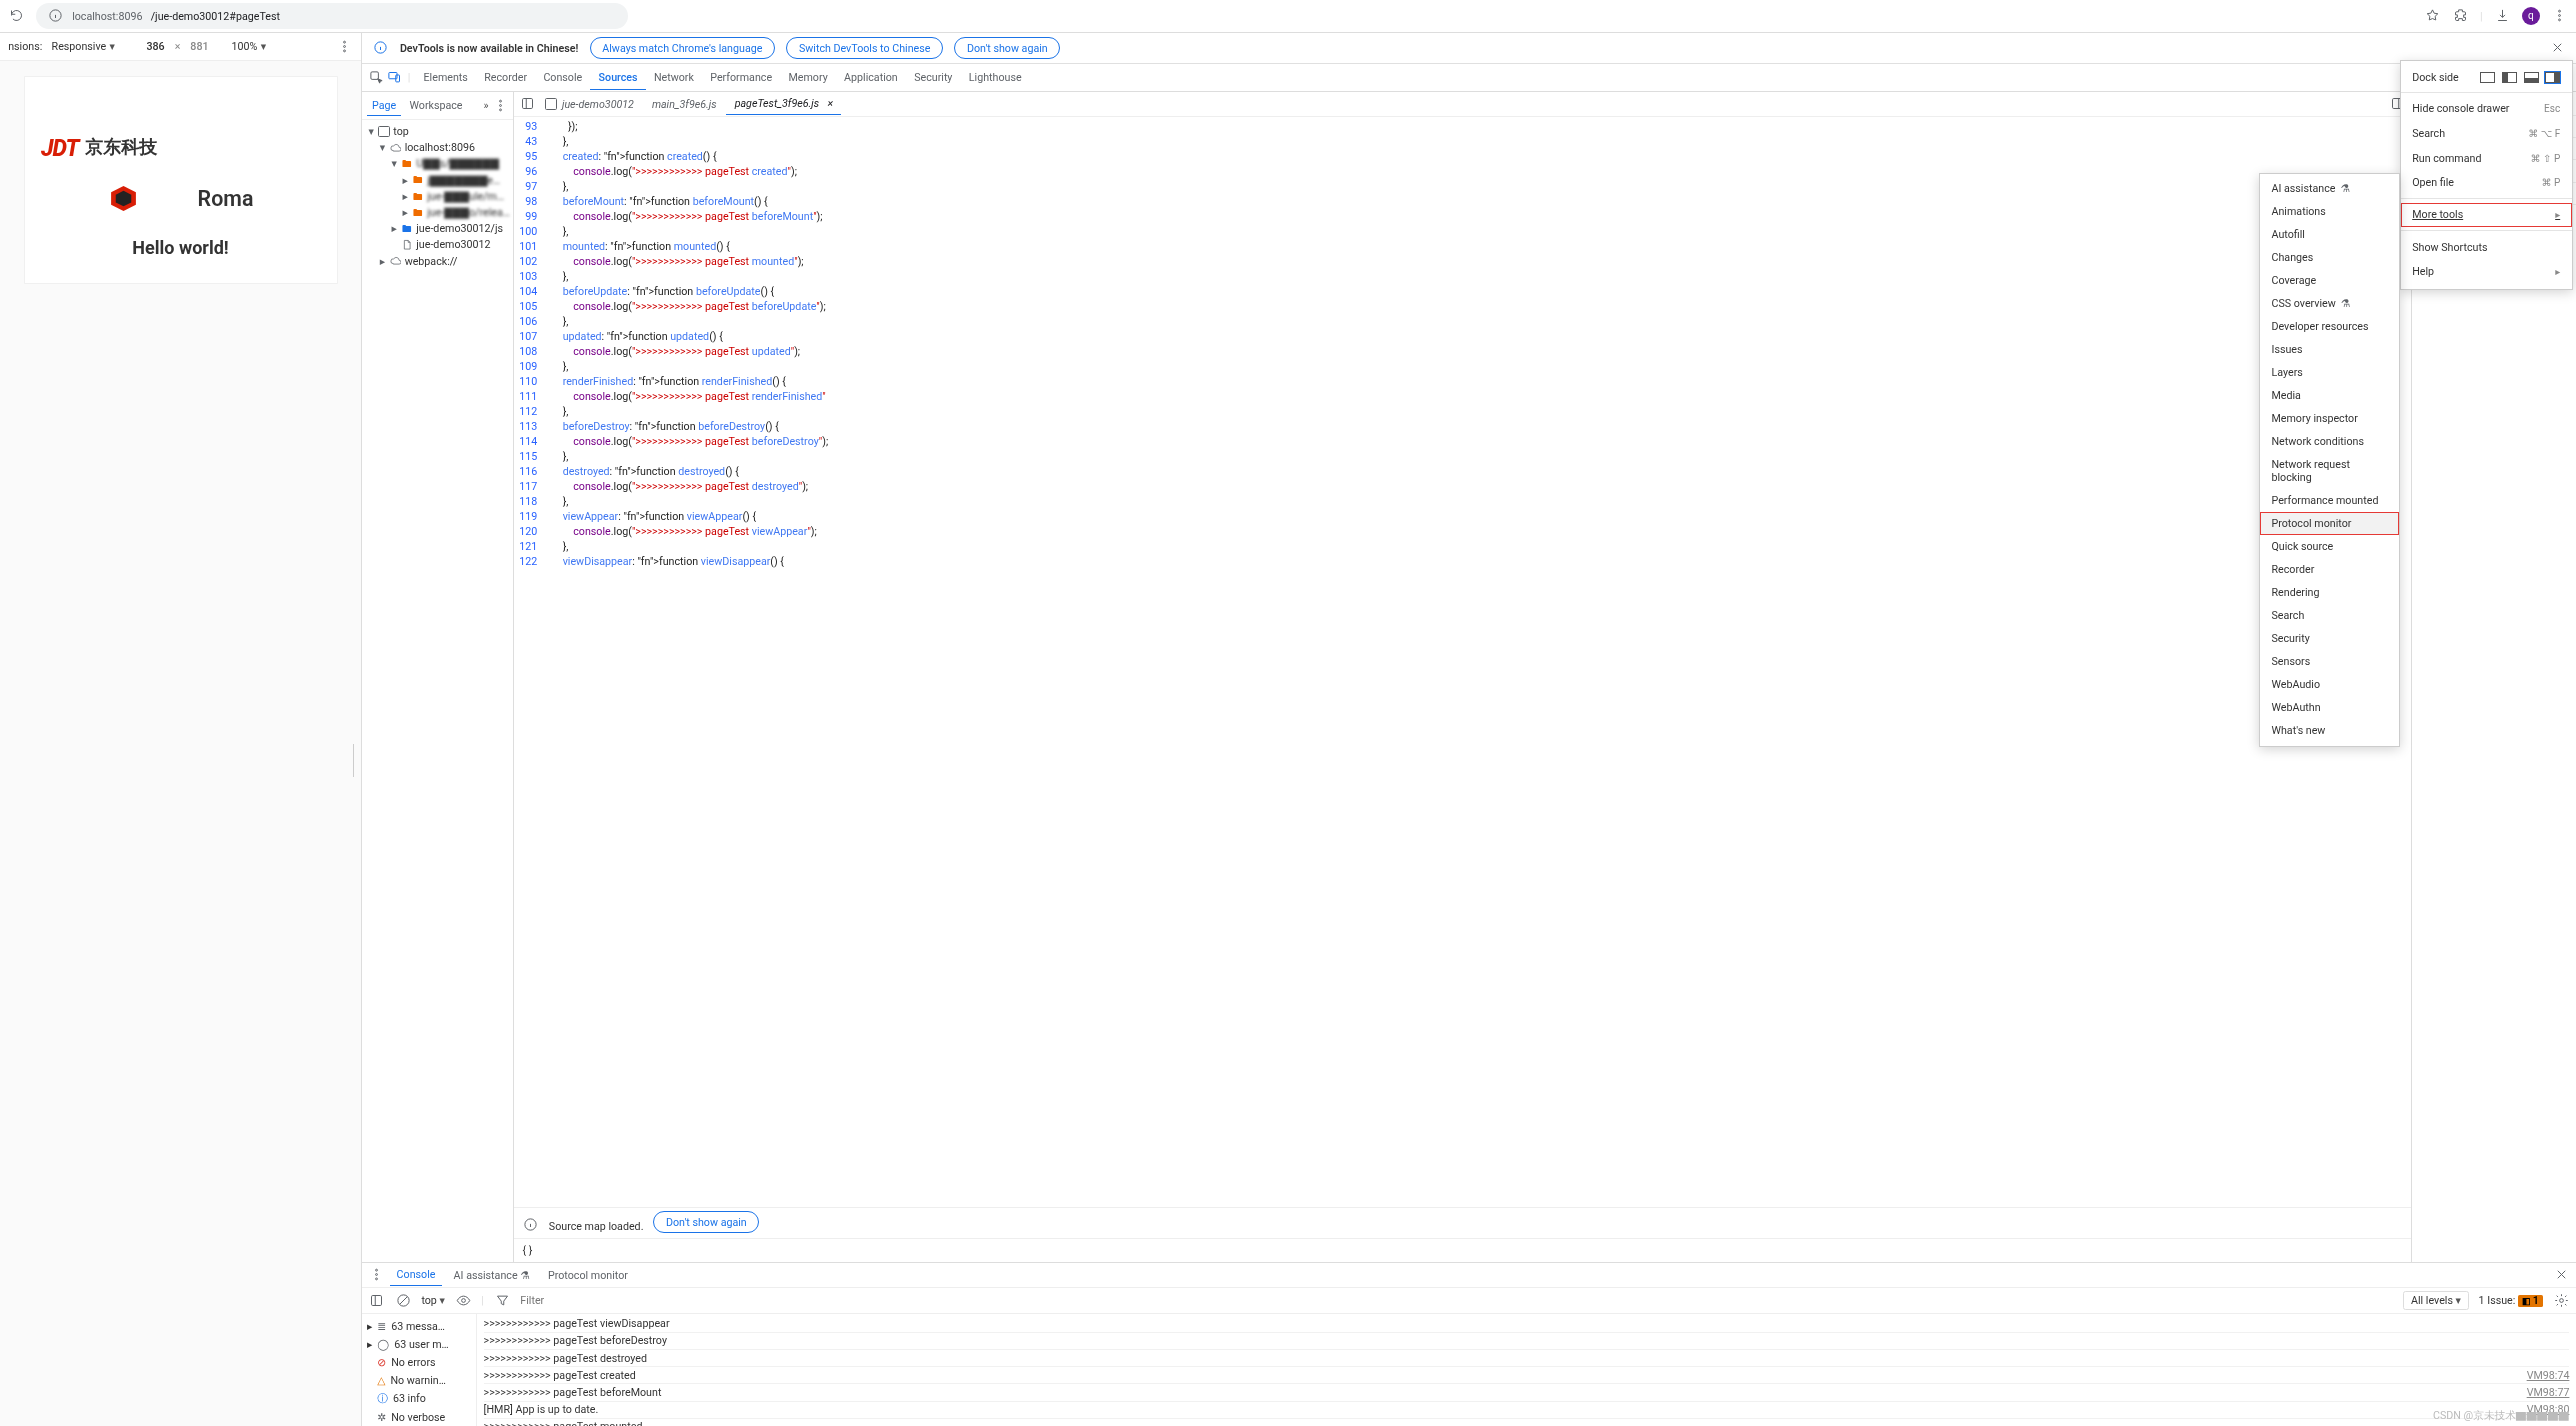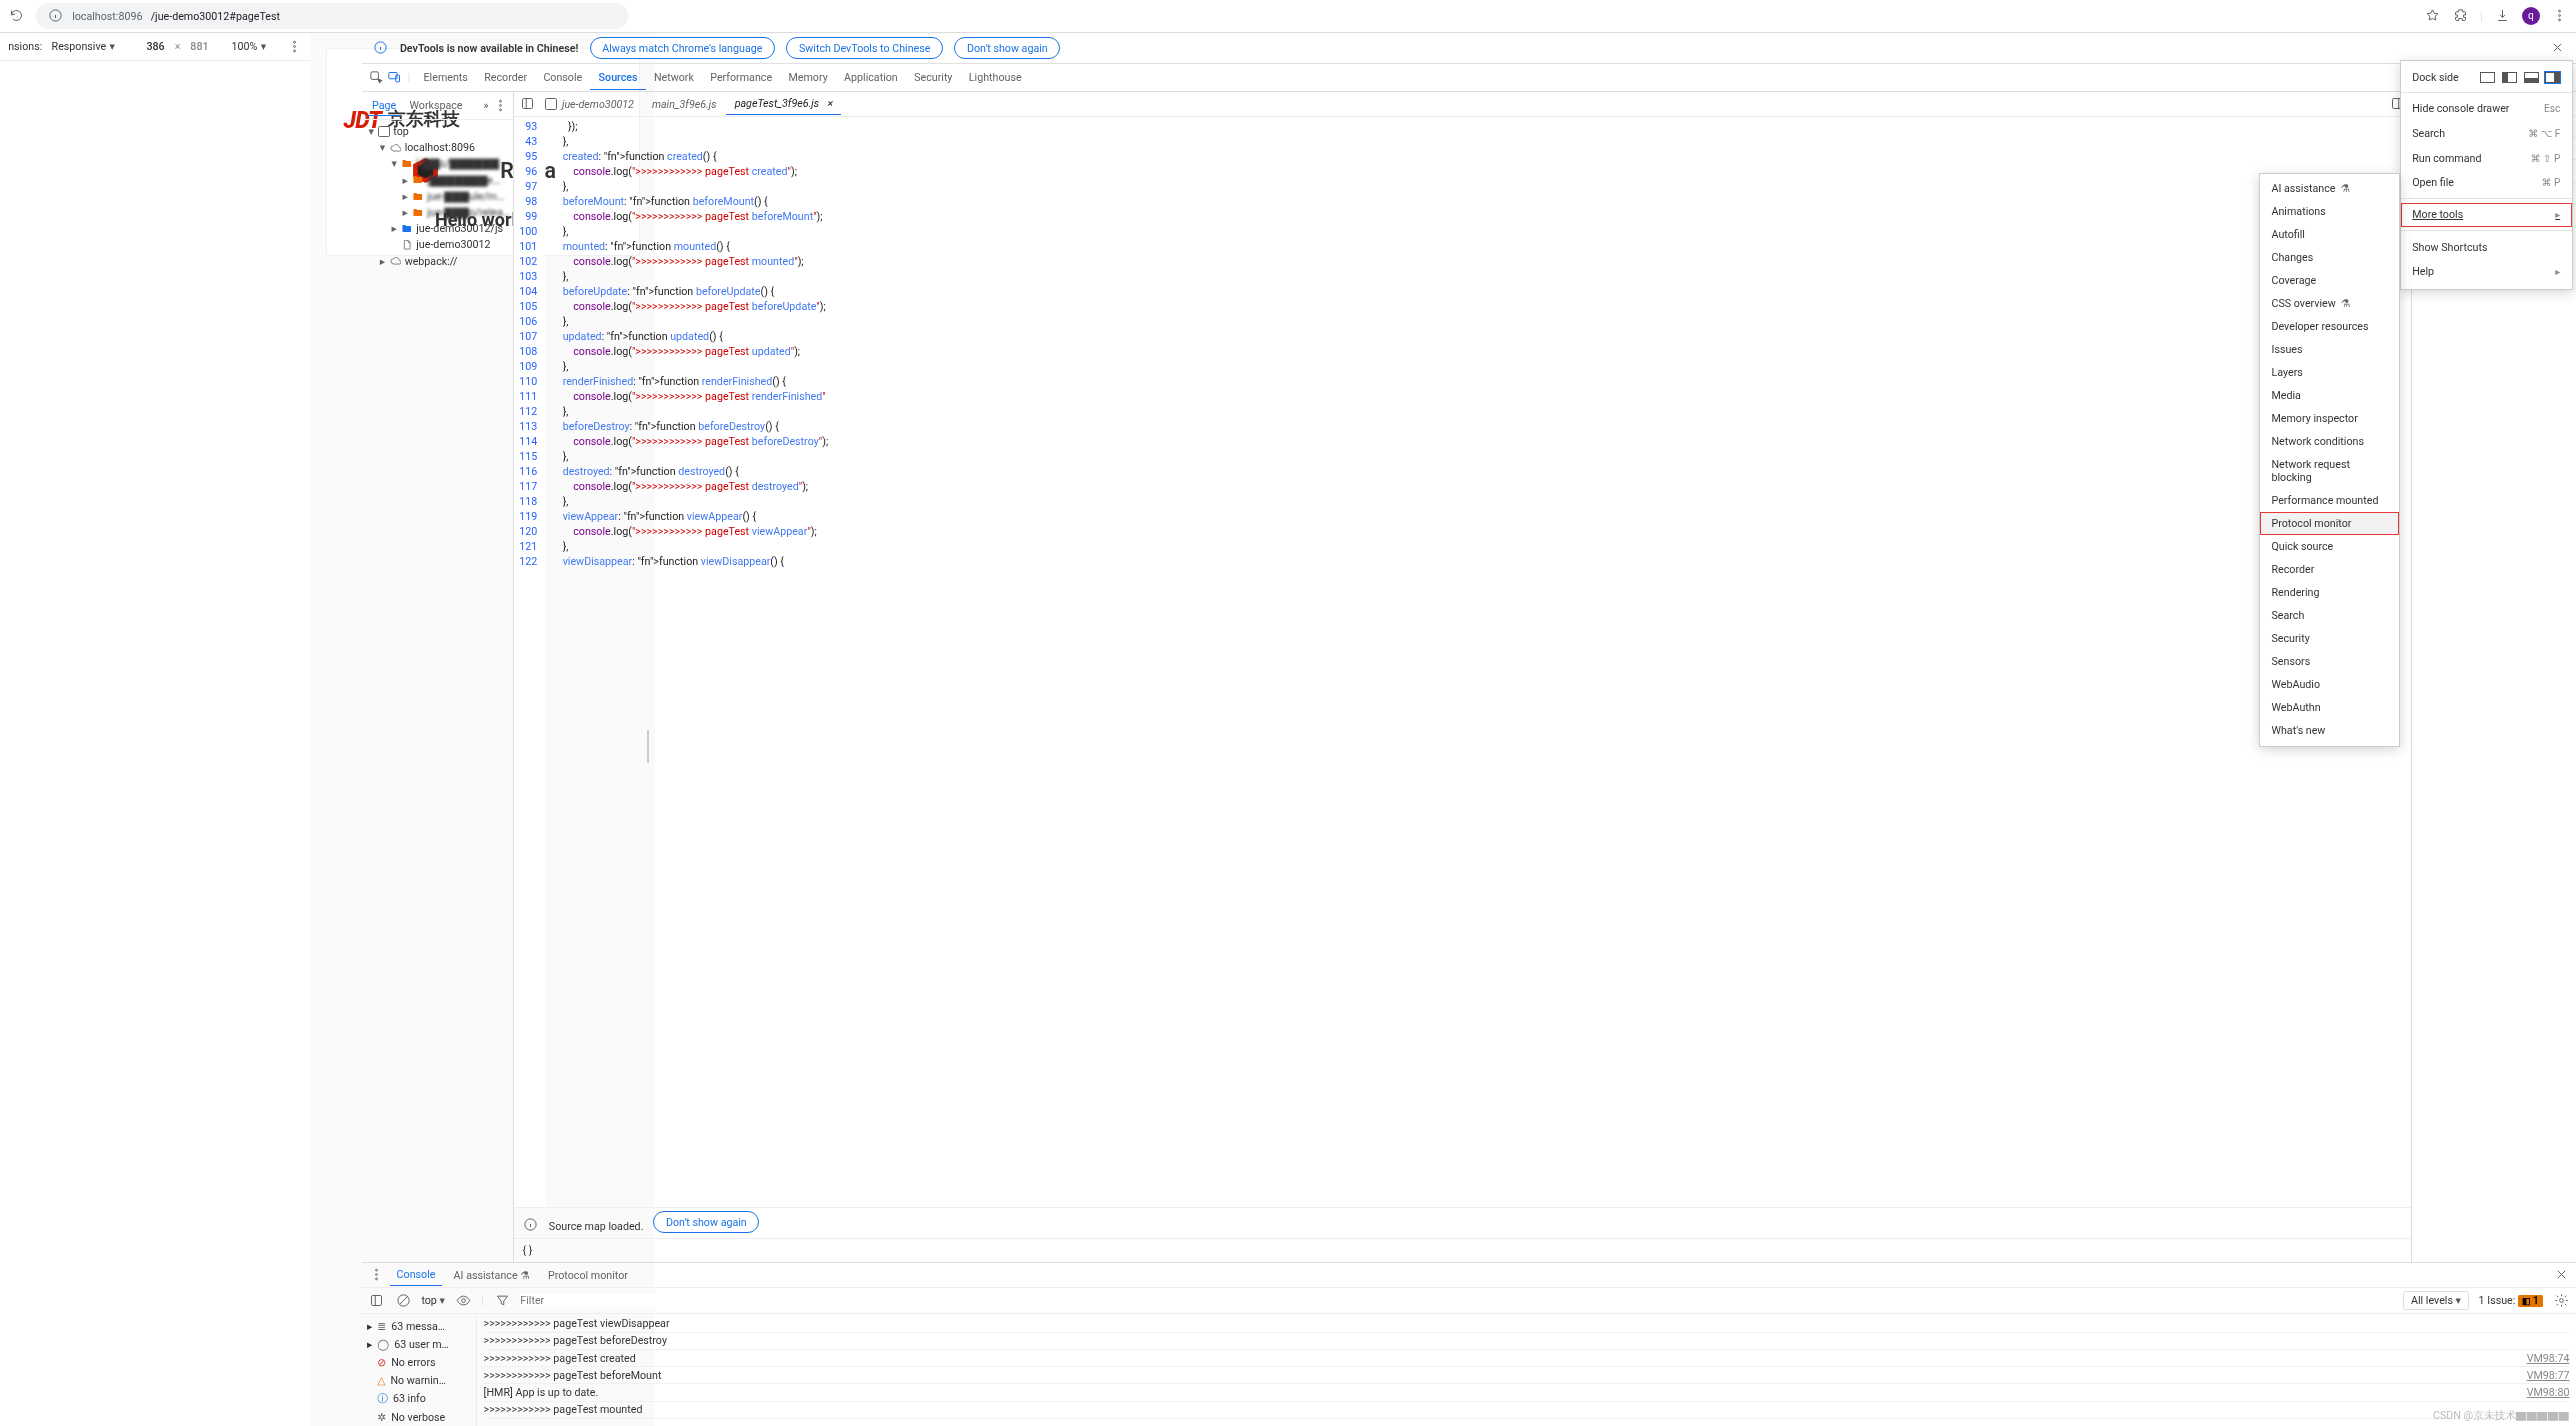--- a/index.html
+++ b/index.html
@@ -7,21 +7,21 @@
 .root{display:flex;flex-direction:column;height:100vh;width:100vw;}
 .addr-bar{display:flex;align-items:center;gap:11.5px;padding:3.3px 8.2px;border-bottom:0.8px solid #ddd;height:33px;}
 .addr-bar .omnibox{flex:0 0 592px;display:flex;align-items:center;gap:8.2px;background:#f1f3f4;border-radius:15px;padding:4.1px 11.5px;height:26px;}
 .addr-bar .omnibox .host{color:#5f6368;}
 .addr-bar .omnibox .path{color:#202124;}
 .addr-bar .spacer{flex:1;}
 .icon{display:inline-flex;align-items:center;justify-content:center;width:16.4px;height:16.4px;color:#5f6368;}
 .icon svg{width:15px;height:15px;stroke:currentColor;fill:none;stroke-width:1.6;}
 .avatar{width:18px;height:18px;border-radius:50%;background:#6a1b9a;color:#fff;display:flex;align-items:center;justify-content:center;font-size:10px;line-height:18px;}
 .main{display:flex;flex:1;min-height:0;}
-.left{flex:0 0 362px;display:flex;flex-direction:row;border-right:0.8px solid #ddd;min-width:0;}
+.left{flex:0 0 362px;display:flex;flex-direction:column;border-right:0.8px solid #ddd;min-width:0;}
 .device-bar{display:flex;align-items:center;gap:10px;padding:5px 8.2px;border-bottom:0.8px solid #eee;height:28px;}
 .device-bar .sel{display:flex;align-items:center;gap:3.3px;}
 .device-bar .dim{font-weight:500;}
 .device-bar .x{color:#888;}
 .device-bar .zoom{margin-left:13px;}
 .viewport{flex:1;background:#fafafa;display:flex;justify-content:center;align-items:flex-start;padding:16.4px;position:relative;}
 .viewport .phone{width:312px;background:#fff;box-shadow:0 0 0 0.8px #eee;padding:25px 16.4px;}
 .phone .logo{display:flex;align-items:flex-start;gap:6.6px;margin:33px 0 21px 0;}
 .phone .logo .jdt{font-weight:800;font-style:italic;color:#d81e06;font-size:23px;letter-spacing:-0.8px;}
 .phone .logo .cn{font-weight:700;font-size:18px;}
@@ -516,20 +516,24 @@
           <div class="console-messages" id="cmsgs">
               <div class="msg">
                 <span>&gt;&gt;&gt;&gt;&gt;&gt;&gt;&gt;&gt;&gt;&gt;&gt; pageTest viewDisappear</span>
                 <span class="src"></span>
               </div>
               <div class="msg">
                 <span>&gt;&gt;&gt;&gt;&gt;&gt;&gt;&gt;&gt;&gt;&gt;&gt; pageTest beforeDestroy</span>
                 <span class="src"></span>
               </div>
               <div class="msg">
+                <span>&gt;&gt;&gt;&gt;&gt;&gt;&gt;&gt;&gt;&gt;&gt;&gt; pageTest destroyed</span>
+                <span class="src"></span>
+              </div>
+              <div class="msg">
                 <span>&gt;&gt;&gt;&gt;&gt;&gt;&gt;&gt;&gt;&gt;&gt;&gt; pageTest created</span>
                 <span class="src">VM98:74</span>
               </div>
               <div class="msg">
                 <span>&gt;&gt;&gt;&gt;&gt;&gt;&gt;&gt;&gt;&gt;&gt;&gt; pageTest beforeMount</span>
                 <span class="src">VM98:77</span>
               </div>
               <div class="msg">
                 <span>[HMR] App is up to date.</span>
                 <span class="src">VM98:80</span>

